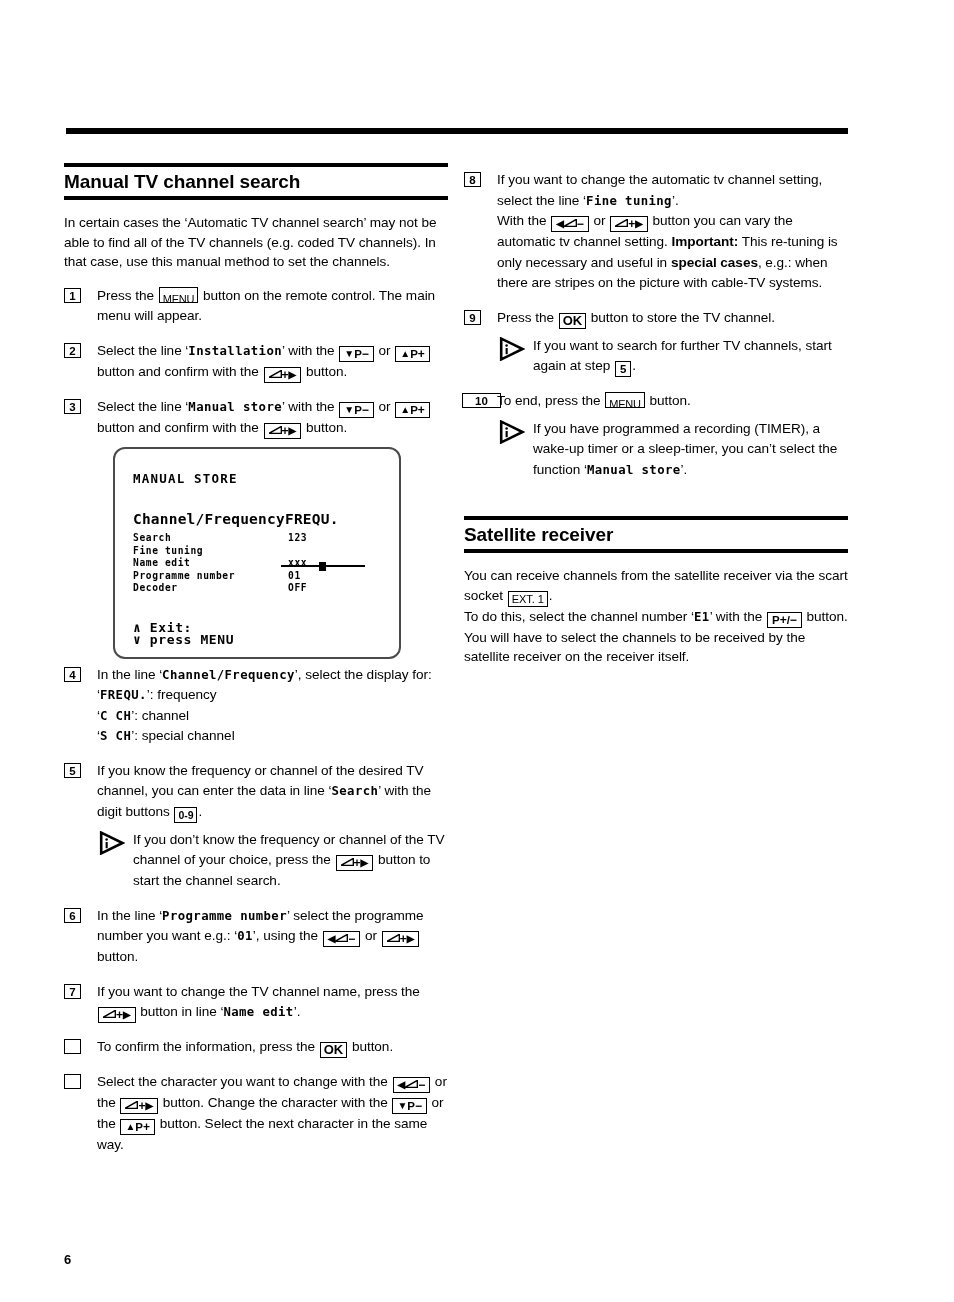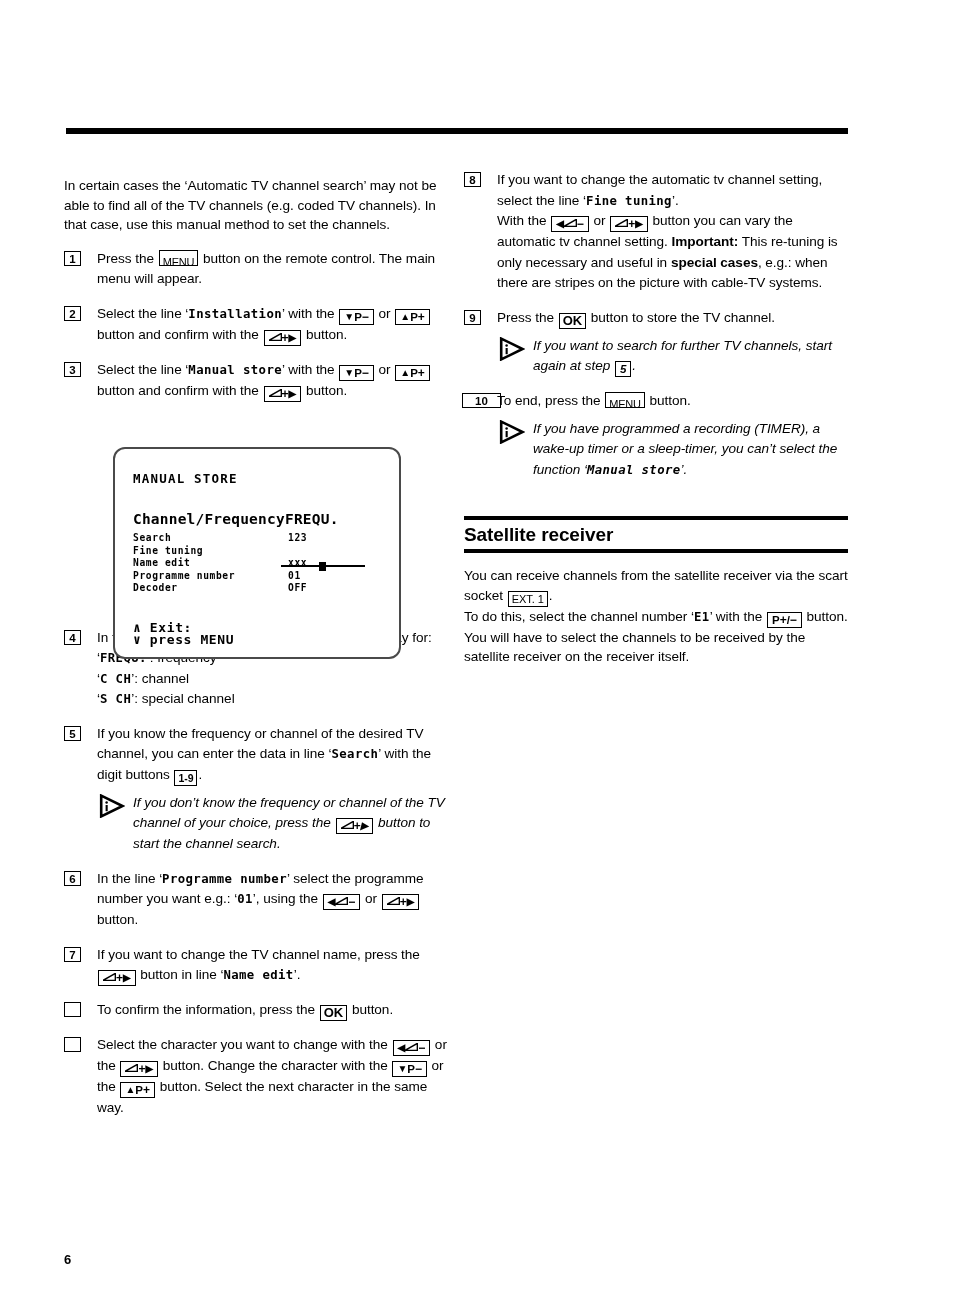--- a/index.html
+++ b/index.html
@@ -46,21 +46,21 @@
     font-size:11.5px; font-weight:bold; line-height:15px; text-align:center;
     box-sizing:border-box;
   }
   .step .num.wide{ width:39px; left:-2px; }
   .step .num.box-empty{ width:17px; height:15px; }
   .step .body{ font-size:13.6px; line-height:20.5px; letter-spacing:-0.05px; }
 
   
   .note{ position:relative; padding-left:36px; margin-top:7px; }
   .note .tri{ position:absolute; left:2px; top:1px; width:26px; height:24px; }
-  .note .body{ font-size:13.6px; line-height:20.5px; letter-spacing:-0.05px;font-style:italic; }
+  .note .body{ font-size:13.6px; line-height:20.5px; letter-spacing:-0.05px; }
 
   
   .mono{
     font-family:"DejaVu Sans Mono", monospace;
     font-weight:bold; font-size:12.3px; letter-spacing:0.4px;
   }
 
   
   .key{
     display:inline-block; border:1.7px solid #000; box-sizing:border-box;
@@ -115,20 +115,25 @@
 </style>
 </head>
 <body>
 
 <div class="page">
 
   <div class="top-rule"></div>
 
   <div class="col col-left">
 
+    <div class="sec-head">
+      <div class="rule-top"></div>
+      <h2>Manual TV channel search</h2>
+      <div class="rule-bot"></div>
+    </div>
 
     <p class="para">In certain cases the ‘Automatic TV channel search’ may not be able to find all of the TV channels (e.g. coded TV channels). In that case, use this manual method to set the channels.</p>
 
     <div class="step">
       <span class="num">1</span>
       <div class="body">
         <span>Press the </span><span class="key menu">MENU</span><span> button on the remote control. The main menu will appear.</span>
       </div>
     </div>
 
@@ -158,21 +163,21 @@
         <span>In the line ‘</span><span class="mono">Channel/Frequency</span><span>’, select the display for:</span><br>
         <span>‘</span><span class="mono">FREQU.</span><span>’</span><span>: frequency</span><br>
         <span>‘</span><span class="mono">C  CH</span><span>’</span><span>: channel</span><br>
         <span>‘</span><span class="mono">S  CH</span><span>’</span><span>: special channel</span>
       </div>
     </div>
 
     <div class="step">
       <span class="num">5</span>
       <div class="body">
-        <span>If you know the frequency or channel of the desired TV channel, you can enter the data in line ‘</span><span class="mono">Search</span><span>’ with the digit buttons </span><span class="key dig">1-9</span><span>.</span>
+        <span>If you know the frequency or channel of the desired TV channel, you can enter the data in line ‘</span><span class="mono">Search</span><span>’ with the digit buttons </span><span class="key dig">0-9</span><span>.</span>
       </div>
       <div class="note">
         <span class="tri">
           <svg width="26" height="24" viewBox="0 0 26 24">
               <polygon points="2.2,1.6 23.5,12 2.2,22.4" fill="none" stroke="#000" stroke-width="2.6" stroke-linejoin="miter"></polygon>
               <circle cx="7.6" cy="8.4" r="1.25" fill="#000"></circle>
               <rect x="6.6" y="11" width="2.1" height="6.2" fill="#000"></rect>
             </svg>
         </span>
         <div class="body">

